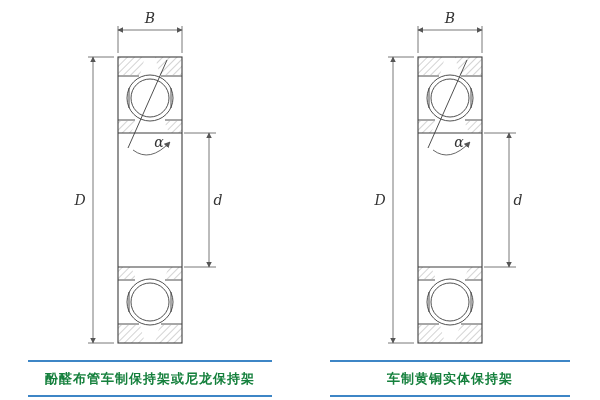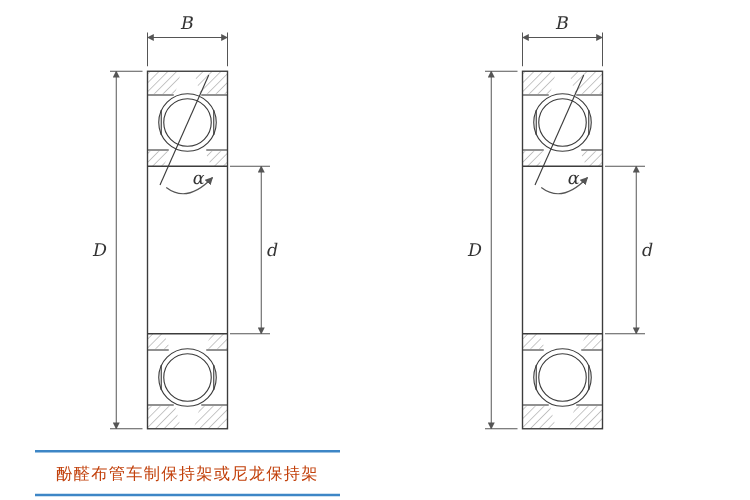--- a/index.html
+++ b/index.html
@@ -1,22 +1,22 @@
 <!DOCTYPE html>
 <html><head>
 <meta charset="utf-8">
 <style>
   html,body{margin:0;padding:0;background:#fff;}
   .canvas{position:relative;width:600px;height:400px;background:#ffffff;overflow:hidden;
           font-family:"DejaVu Sans",sans-serif;}
   .drawing-svg{position:absolute;left:0;top:0;}
   .dim{font-family:"DejaVu Serif",serif;font-style:italic;font-size:14px;fill:#333;}
-  .caption{position:absolute;text-align:center;color:#c2410c;font-size:13px;
+  .caption{position:absolute;text-align:center;color:#15803d;font-size:13px;
            padding:8px 0 7px 0;border-top:2px solid #3d86c6;border-bottom:2px solid #3d86c6;
-           letter-spacing:1px;}
+           letter-spacing:1px;font-weight:bold;}
   .caption-left{left:28px;top:360px;width:244px;}
   .caption-right{left:330px;top:360px;width:240px;}
 </style>
 </head>
 <body>
 
 <div class="canvas">
 
   <svg class="drawing-svg" width="600" height="360" viewBox="0 0 600 360" xmlns="http://www.w3.org/2000/svg" xmlns:xlink="http://www.w3.org/1999/xlink">
     <defs>
@@ -96,14 +96,17 @@
 
     <text class="dim" x="450" y="23" text-anchor="middle">B</text>
     <text class="dim" x="380" y="205" text-anchor="middle">D</text>
     <text class="dim" x="518" y="205" text-anchor="middle">d</text>
     <text class="dim" x="459" y="147" text-anchor="middle" font-size="13">α</text>
   </svg>
 
   <div class="caption caption-left">
     <span>酚醛布管车制保持架或尼龙保持架</span>
   </div>
+  <div class="caption caption-right">
+    <span>车制黄铜实体保持架</span>
+  </div>
 
 </div>
 
 </body></html>

